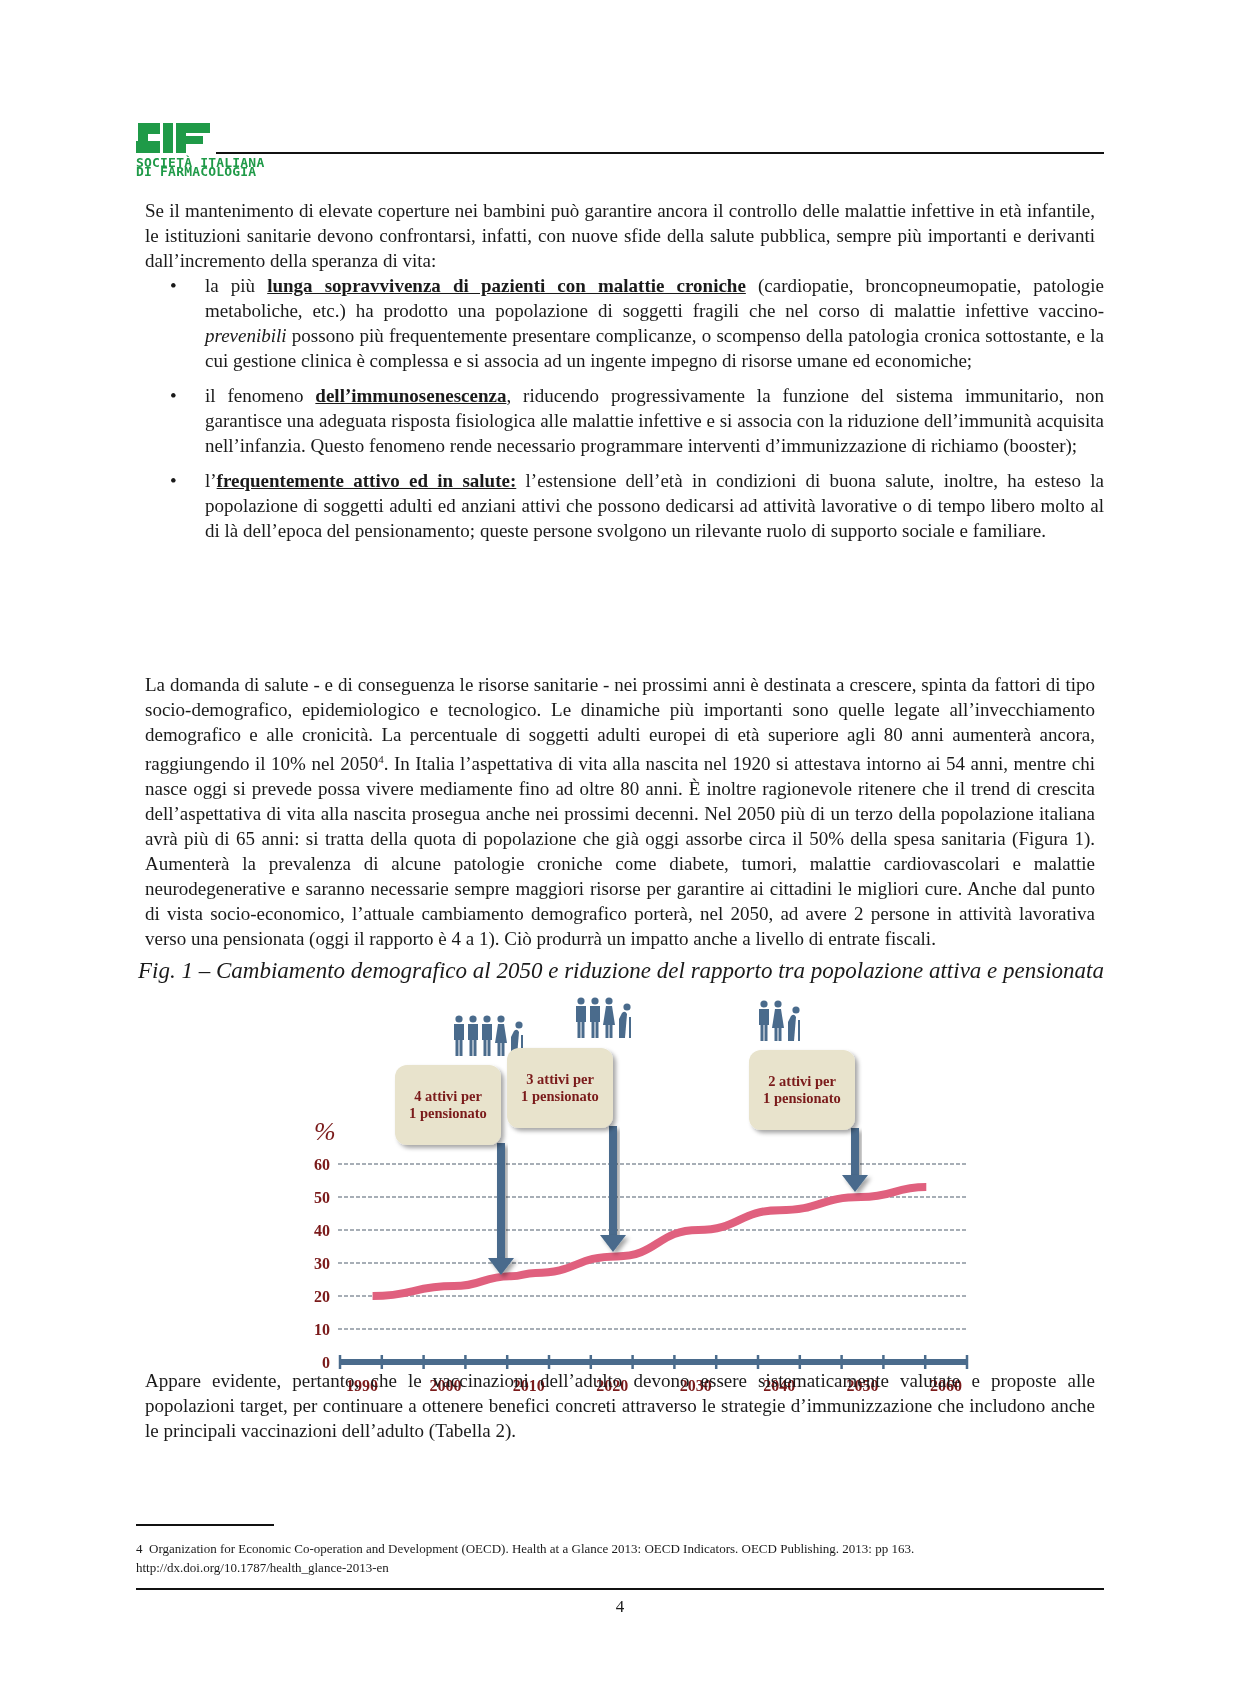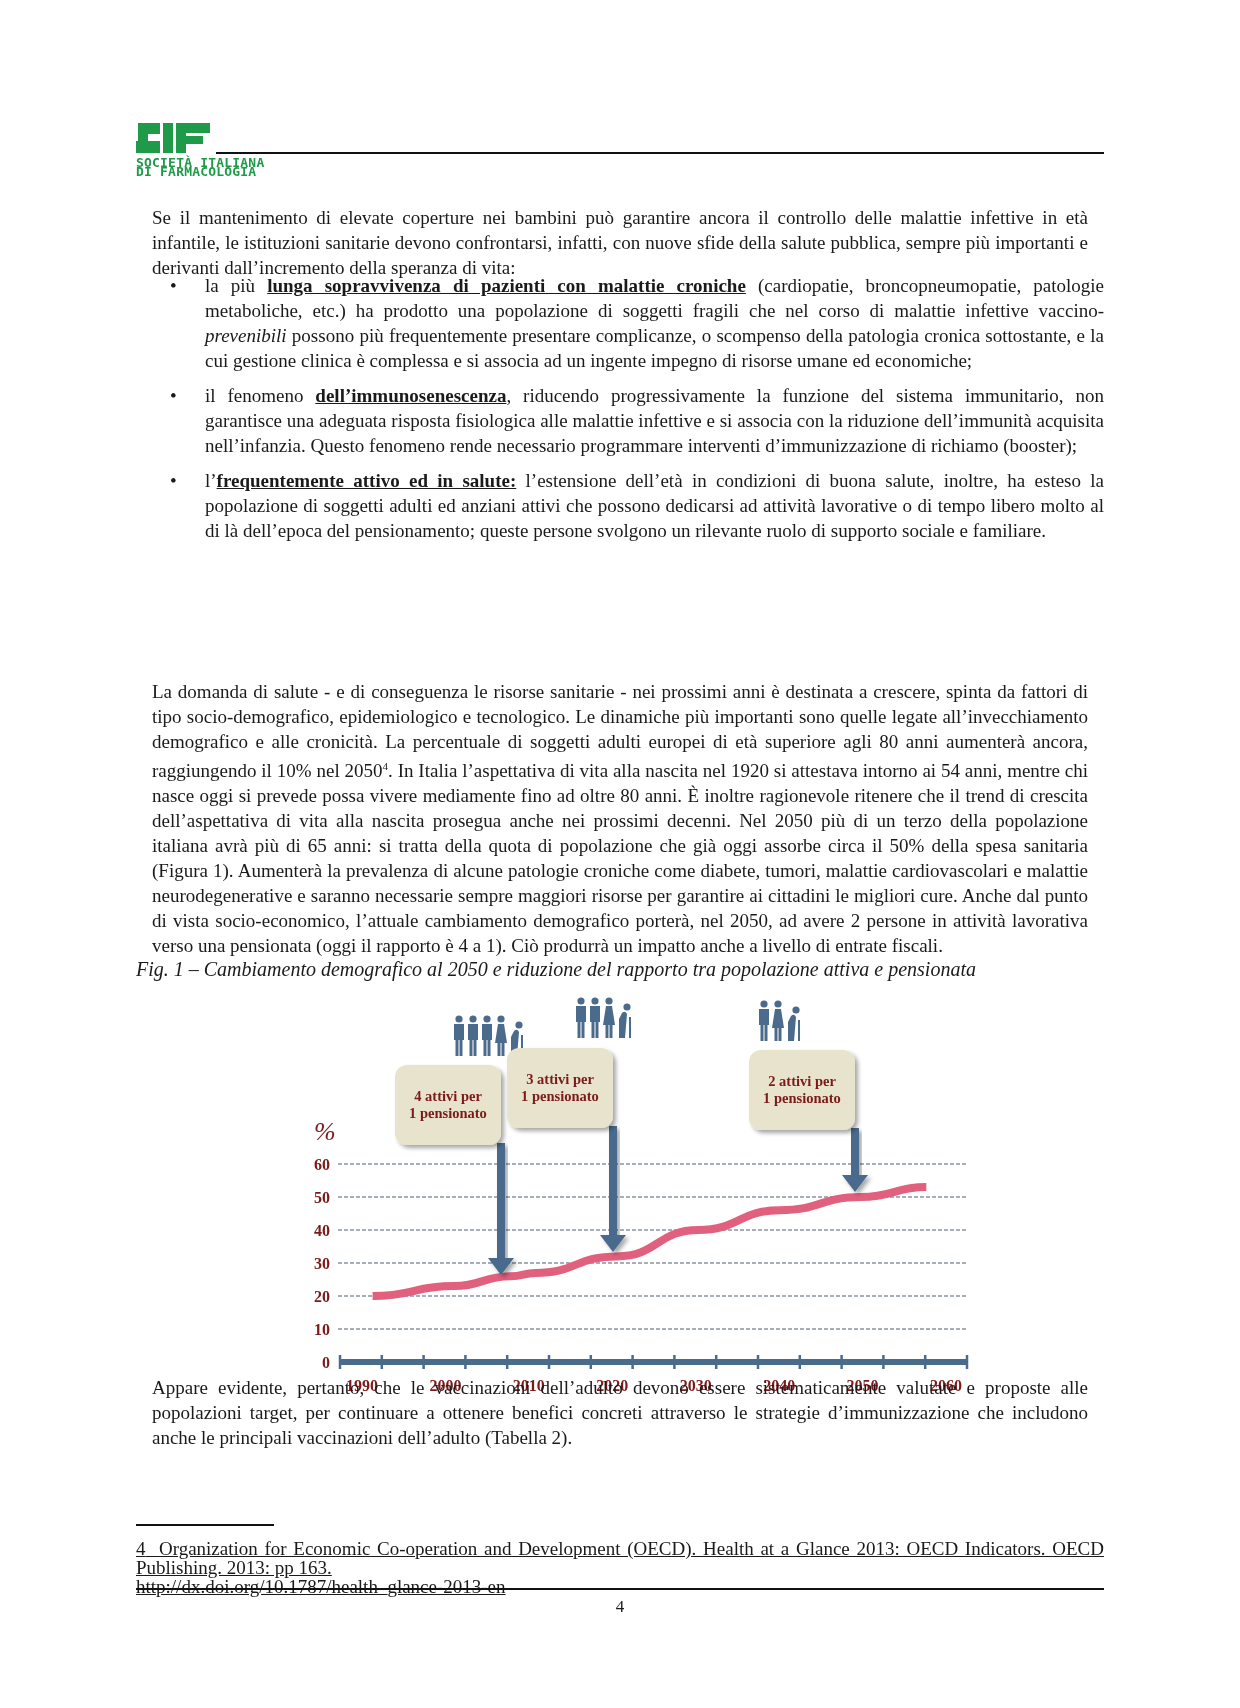--- a/index.html
+++ b/index.html
@@ -4,29 +4,29 @@
 <style>
   html, body { margin:0; padding:0; background:#ffffff; }
   body { width:1240px; height:1708px; position:relative; overflow:hidden;
          font-family:"Liberation Serif","DejaVu Serif",serif; color:#1a1a1a; }
   .abs { position:absolute; }
   .logo { left:136px; top:123px; width:80px; height:50px; }
   .logo-text { font-family:"DejaVu Sans Mono","Liberation Mono",monospace; font-weight:bold;
                font-size:13px; line-height:8.5px; color:#1f9a48; letter-spacing:0.2px; white-space:nowrap; }
   .header-rule { left:216px; top:152px; width:888px; height:2px; background:#111; }
   .text { left:136px; width:968px; font-size:19px; line-height:25px; text-align:justify; }
-  .text p { margin:16px; }
+  .text p { margin:9px; }
   .bullets { left:136px; width:968px; font-size:19px; line-height:25px; }
   .bullet { position:relative; padding-left:69px; text-align:justify; margin-bottom:10px; }
   .bullet .dot { position:absolute; left:34px; top:0; }
   b { font-weight:bold;text-decoration:underline; }
-  .caption { left:136px; width:968px; text-align:left; font-style:italic; font-size:20px; top:958px; }
+  .caption { left:136px; width:968px; text-align:right; font-style:italic; font-size:23px; top:958px; }
   .appare { top:1359px; }
   .fn-rule { left:136px; top:1524px; width:138px; height:2px; background:#111; }
-  .footnote { left:136px; top:1539px; width:968px; font-size:19px; line-height:19px; text-align:justify;text-decoration:underline; }
+  .footnote { left:136px; top:1539px; width:968px; font-size:13px; line-height:19px; text-align:justify; }
   .bottom-rule { left:136px; top:1588px; width:968px; height:2px; background:#111; }
   .page-num { left:0; width:1240px; text-align:center; top:1597px; font-size:17px; }
   .chart { left:290px; top:990px; width:700px; height:420px; }
   .ylab { font-family:"Liberation Serif",serif; font-weight:bold; fill:#7a1a1a; font-size:16px; }
   .boxtxt { font-family:"Liberation Serif",serif; font-weight:bold; fill:#7a1a1a; font-size:14.5px; }
 </style>
 </head>
 <body>
 
 <div class="abs logo">

